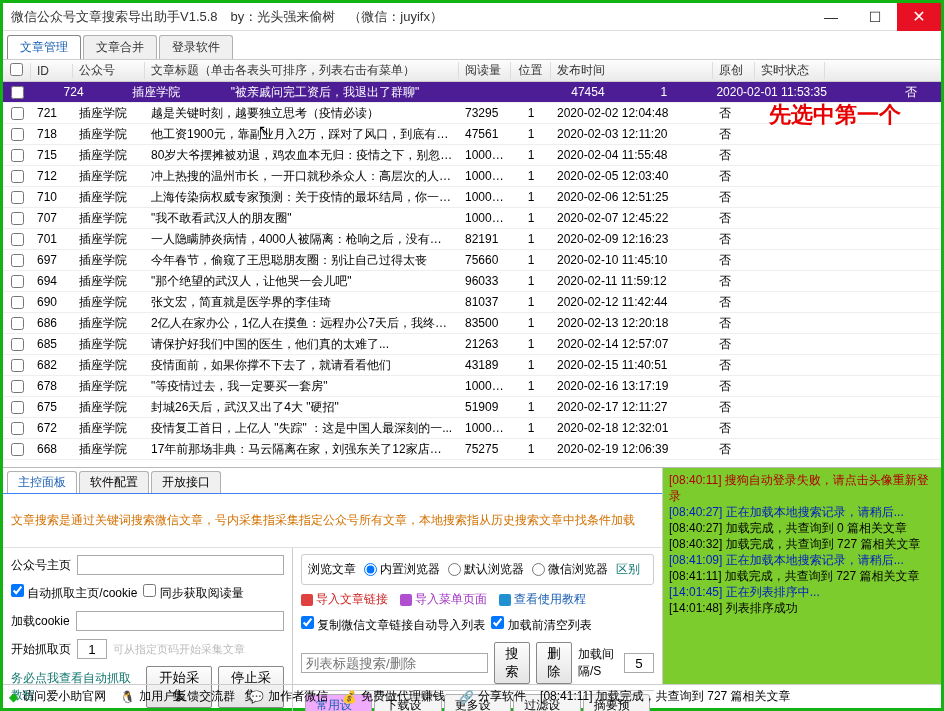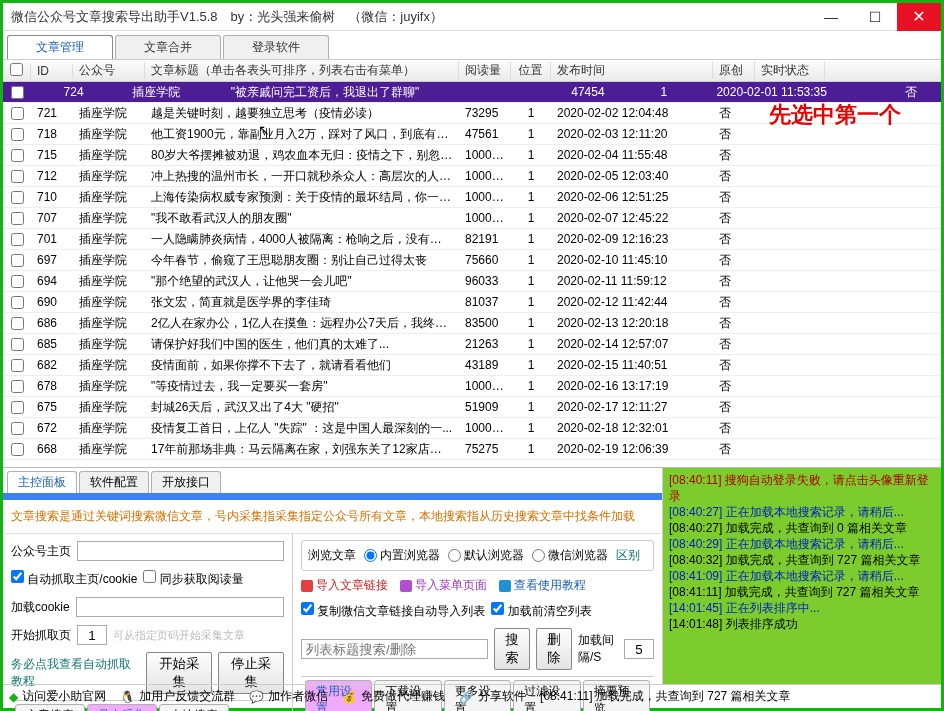--- a/index.html
+++ b/index.html
@@ -6,21 +6,21 @@
 body { font-family: "Microsoft YaHei", sans-serif; font-size: 12px; background: #fff; }
 .window { width: 944px; height: 711px; border: 3px solid #14b314; display: flex; flex-direction: column; }
 .titlebar { background: #fff; height: 28px; display: flex; align-items: center; padding: 0 0 0 8px; border-bottom: 1px solid #ddd; }
 .titlebar-title { flex: 1; font-size: 13px; color: #333; }
 .winbtns { display: flex; }
 .winbtn { width: 44px; height: 28px; display: flex; align-items: center; justify-content: center; font-size: 14px; }
 .winbtn.min { color: #333; }
 .winbtn.max { color: #333; }
 .winbtn.close { background: #e81123; color: #fff; font-size: 16px; }
 .tabs-top { display: flex; padding: 4px 4px 0 4px; gap: 2px; background: #fff; }
-.tab-top { padding: 3px 28px; border: 1px solid #b0b0b0; border-bottom: none; border-radius: 3px 3px 0 0; background: #f0f0f0; color: #333; cursor: pointer; }
+.tab-top { padding: 3px 12px; border: 1px solid #b0b0b0; border-bottom: none; border-radius: 3px 3px 0 0; background: #f0f0f0; color: #333; cursor: pointer; }
 .tab-top.active { background: #fff; color: #1a5fb4; border-color: #888; }
 .table-container { flex: 1; overflow: hidden; border-top: 1px solid #ccc; }
 .table-header { display: flex; background: linear-gradient(#fdfdfd, #eaeaea); border-bottom: 1px solid #ccc; height: 22px; align-items: center; font-size: 12px; color: #333; }
 .th { padding: 0 6px; border-right: 1px solid #ddd; overflow: hidden; white-space: nowrap; }
 .th-cb { width: 28px; text-align: center; }
 .th-id { width: 42px; }
 .th-gzh { width: 72px; }
 .th-title { width: 314px; }
 .th-read { width: 52px; }
 .th-pos { width: 40px; text-align: center; }
@@ -40,21 +40,21 @@
 .td-pos { width: 40px; text-align: center; }
 .td-time { width: 162px; }
 .td-orig { width: 42px; }
 .annotation { position: absolute; top: 18px; right: 40px; color: #e60000; font-size: 22px; font-weight: bold; font-family: KaiTi, serif; pointer-events: none; }
 .cursor-arrow { position: absolute; top: 40px; left: 255px; font-size: 14px; pointer-events: none; }
 .lower { display: flex; border-top: 1px solid #bbb; height: 217px; }
 .lower-left { width: 660px; border-right: 1px solid #ccc; display: flex; flex-direction: column; }
 .lower-tabs { display: flex; padding: 3px 4px 0 4px; gap: 2px; }
 .lower-tab { padding: 2px 10px; border: 1px solid #b0b0b0; border-bottom: none; border-radius: 3px 3px 0 0; background: #f0f0f0; cursor: pointer; }
 .lower-tab.active { background: #fff; color: #1a5fb4; }
-.desc-line { padding: 8px 8px; color: #d37000; font-size: 12px; border-top: 7px solid #3b82f6; border-bottom: 1px solid #e0e0e0; }
+.desc-line { padding: 18px 8px; color: #d37000; font-size: 12px; border-top: 1px solid #3b82f6; border-bottom: 1px solid #e0e0e0; }
 .panels { display: flex; flex: 1; }
 .panel-a { width: 290px; border-right: 1px solid #ccc; padding: 6px 8px; display: flex; flex-direction: column; gap: 6px; }
 .panel-b { flex: 1; padding: 6px 8px; display: flex; flex-direction: column; gap: 6px; }
 .form-row { display: flex; align-items: center; gap: 6px; min-height: 22px; }
 .form-row label { white-space: nowrap; }
 .textinput { border: 1px solid #aaa; height: 20px; padding: 3px 4px; flex: 1; }
 .smallinput { border: 1px solid #aaa; height: 20px; width: 30px; text-align: center; }
 .btn { border: 1px solid #888; background: linear-gradient(#fdfdfd,#e4e4e4); padding: 2px 8px; cursor: pointer; border-radius: 2px; }
 .hint { color: #bbb; font-size: 11px; }
 .link { color: #0f766e; cursor: pointer; }
@@ -380,21 +380,20 @@
             <div class="bottom-tab">过滤设置</div>
             <div class="bottom-tab">摘要预览</div>
           </div>
         </div>
       </div>
     </div>
     <div class="lower-right" id="logbox">
         <div class="log-line red">[08:40:11] 搜狗自动登录失败，请点击头像重新登录</div>
         <div class="log-line blue">[08:40:27] 正在加载本地搜索记录，请稍后...</div>
         <div class="log-line ">[08:40:27] 加载完成，共查询到 0 篇相关文章</div>
-        <div class="log-line blue">[08:40:29] 正在加载本地搜索记录，请稍后...</div>
         <div class="log-line ">[08:40:32] 加载完成，共查询到 727 篇相关文章</div>
         <div class="log-line blue">[08:41:09] 正在加载本地搜索记录，请稍后...</div>
         <div class="log-line ">[08:41:11] 加载完成，共查询到 727 篇相关文章</div>
         <div class="log-line blue">[14:01:45] 正在列表排序中...</div>
         <div class="log-line ">[14:01:48] 列表排序成功</div>
       </div>
   </div>
 
   <div class="statusbar">
     <div class="sb-item">

